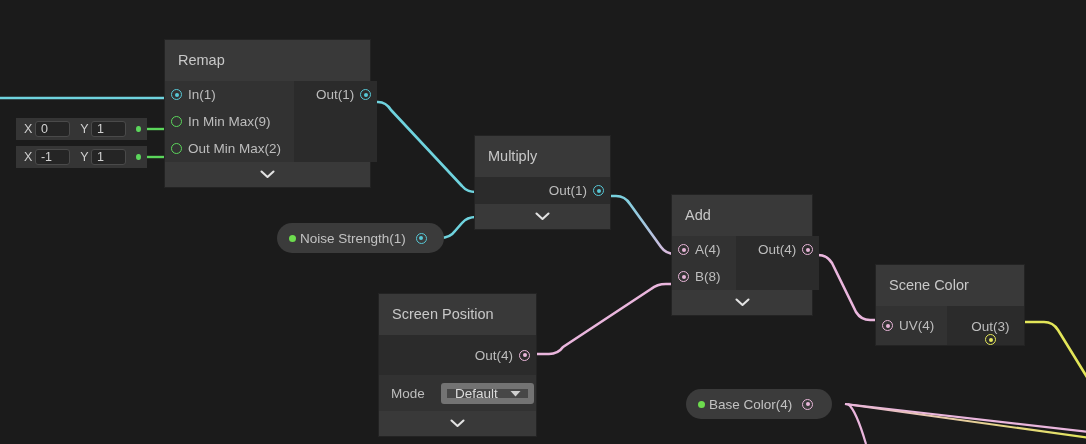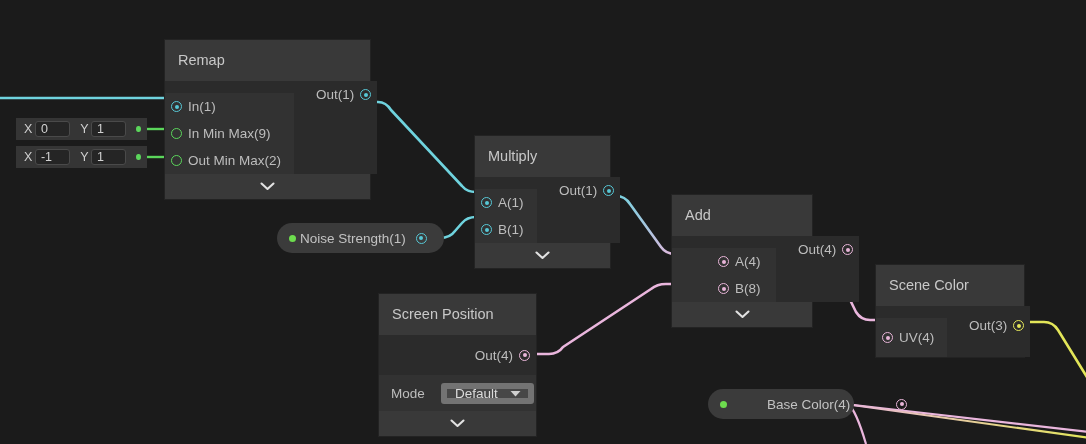--- a/index.html
+++ b/index.html
@@ -14,21 +14,21 @@
   #wires{position:absolute;left:0;top:0;width:1086px;height:444px;pointer-events:none;}
 
   
   .node{position:absolute;background:#1d4ed8;box-shadow:0 0 0 1px #232323;}
   .node-header{
     height:41px;line-height:41px;background:#393939;
     color:#c8c8c8;font-size:14.5px;padding:0 0 0 13px;
     white-space:nowrap;overflow:hidden;
   }
   .node-body{display:flex;align-items:stretch;background:#2b2b2b;}
-  .ports-in{background:#323232;flex:0 0 auto;margin-top:12px;}
+  .ports-in{background:#323232;flex:0 0 auto;}
   .ports-out{background:#2b2b2b;flex:1 1 auto;display:flex;flex-direction:column;}
   .port{
     height:27px;display:flex;align-items:center;
     color:#bdbdbd;font-size:13.5px;white-space:nowrap;
   }
   .port.in{padding-left:6px;padding-right:14px;}
   .port.out{justify-content:flex-end;padding-right:6px;padding-left:16px;}
   .port .plabel{padding:0 6px;}
   .node-footer{
     height:25px;background:#393939;display:flex;align-items:center;justify-content:center;
@@ -171,48 +171,38 @@
     <div class="node-footer">
       <svg class="chev" width="15" height="9" viewBox="0 0 15 9">
         <path d="M1.5 1.5 L7.5 7 L13.5 1.5" fill="none" stroke="#e2e2e2" stroke-width="2.1" stroke-linecap="round" stroke-linejoin="round"></path>
       </svg>
     </div>
   </div>
 
   <div class="node" style="left:475px;top:136px;width:135px;">
     <div class="node-header">Multiply</div>
     <div class="node-body">
-      <div class="ports-in" style="width:62px;">
-        <div class="port in">
-          <span class="dot cyan"></span>
-          <span class="plabel">A(1)</span>
-        </div>
-        <div class="port in">
-          <span class="dot cyan"></span>
-          <span class="plabel">B(1)</span>
-        </div>
-      </div>
       <div class="ports-out">
         <div class="port out">
           <span class="plabel">Out(1)</span>
           <span class="dot cyan"></span>
         </div>
       </div>
     </div>
     <div class="node-footer">
       <svg class="chev" width="15" height="9" viewBox="0 0 15 9">
         <path d="M1.5 1.5 L7.5 7 L13.5 1.5" fill="none" stroke="#e2e2e2" stroke-width="2.1" stroke-linecap="round" stroke-linejoin="round"></path>
       </svg>
     </div>
   </div>
 
   <div class="node" style="left:672px;top:195px;width:140px;">
     <div class="node-header">Add</div>
     <div class="node-body">
-      <div class="ports-in" style="width:64px;padding-left:40px;">
+      <div class="ports-in" style="width:64px;">
         <div class="port in">
           <span class="dot pink"></span>
           <span class="plabel">A(4)</span>
         </div>
         <div class="port in">
           <span class="dot pink"></span>
           <span class="plabel">B(8)</span>
         </div>
       </div>
       <div class="ports-out">
@@ -258,33 +248,33 @@
   <div class="node" style="left:876px;top:265px;width:148px;">
     <div class="node-header">Scene Color</div>
     <div class="node-body">
       <div class="ports-in" style="width:71px;">
         <div class="port in" style="height:39px;">
           <span class="dot pink"></span>
           <span class="plabel">UV(4)</span>
         </div>
       </div>
       <div class="ports-out">
-        <div class="port out" style="height:39px;">
+        <div class="port out" style="height:39px;flex-direction:column;">
           <span class="plabel">Out(3)</span>
           <span class="dot yellow"></span>
         </div>
       </div>
     </div>
   </div>
 
   <div class="pill" style="left:277px;top:223px;width:167px;">
     <span class="pdot"></span>
     <span class="plabel">Noise Strength(1)</span>
     <span class="dot cyan"></span>
   </div>
 
-  <div class="pill" style="left:708px;top:389px;width:146px;gap:36px;">
+  <div class="pill" style="left:686px;top:389px;width:146px;">
     <span class="pdot"></span>
     <span class="plabel">Base Color(4)</span>
     <span class="dot pink"></span>
   </div>
 
 </div>
 
 </body></html>

